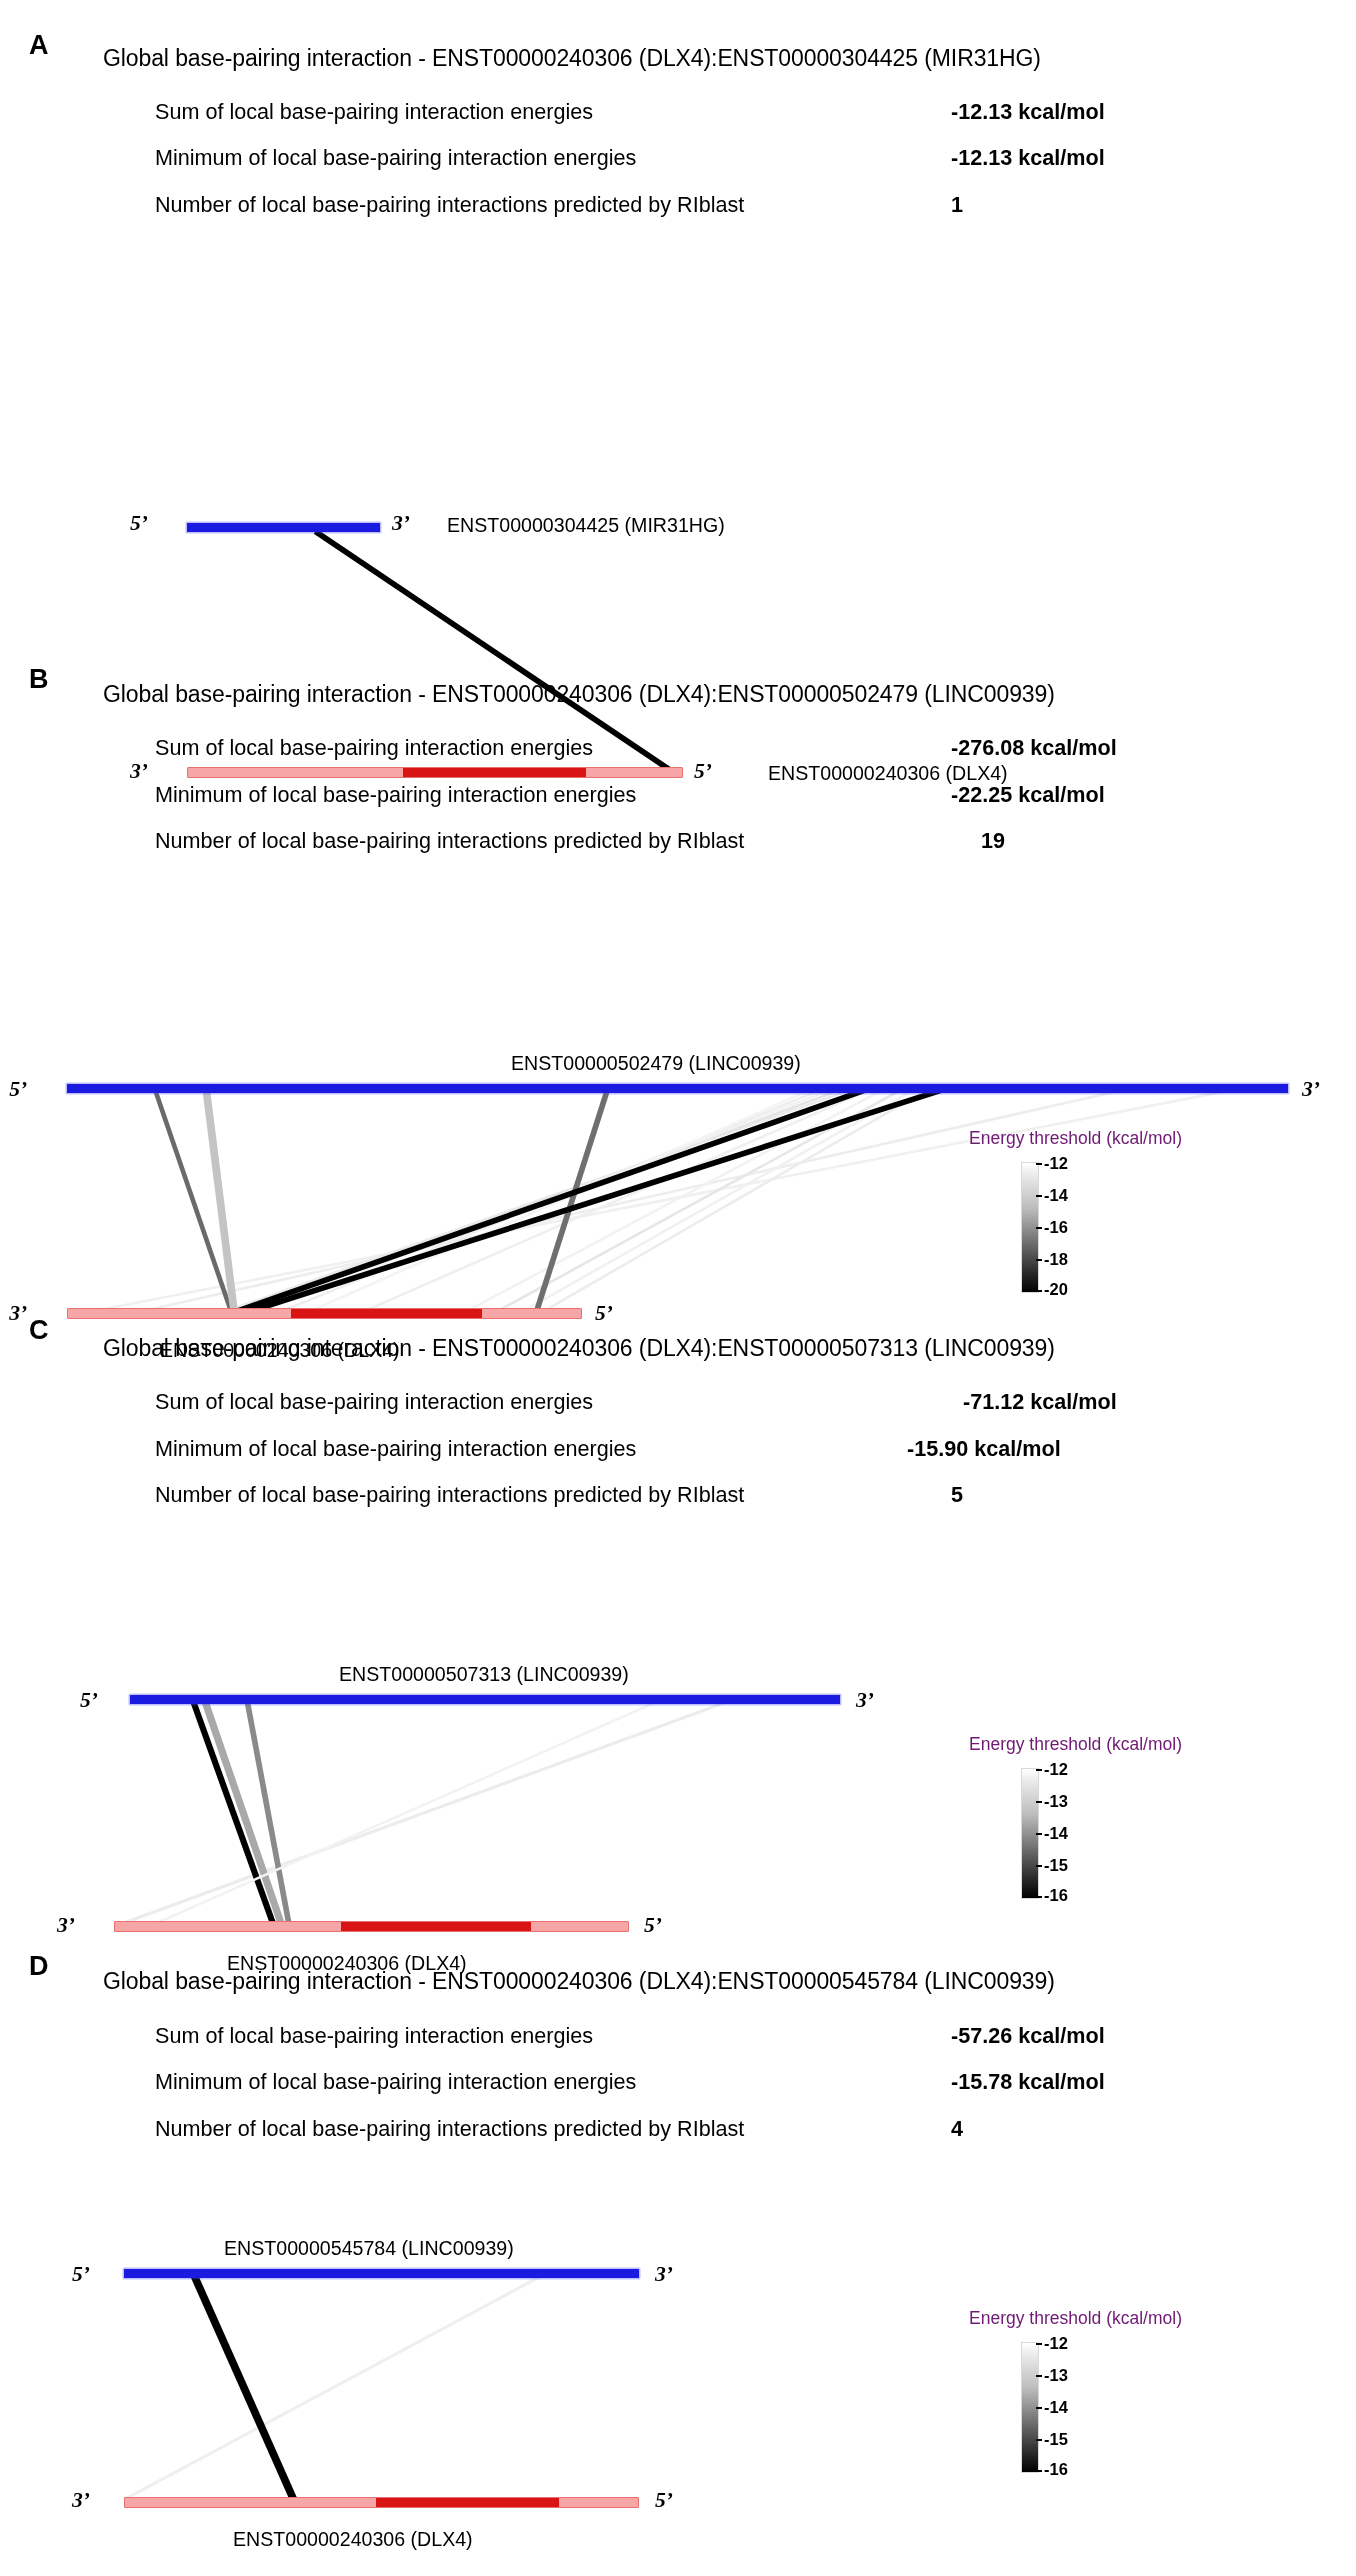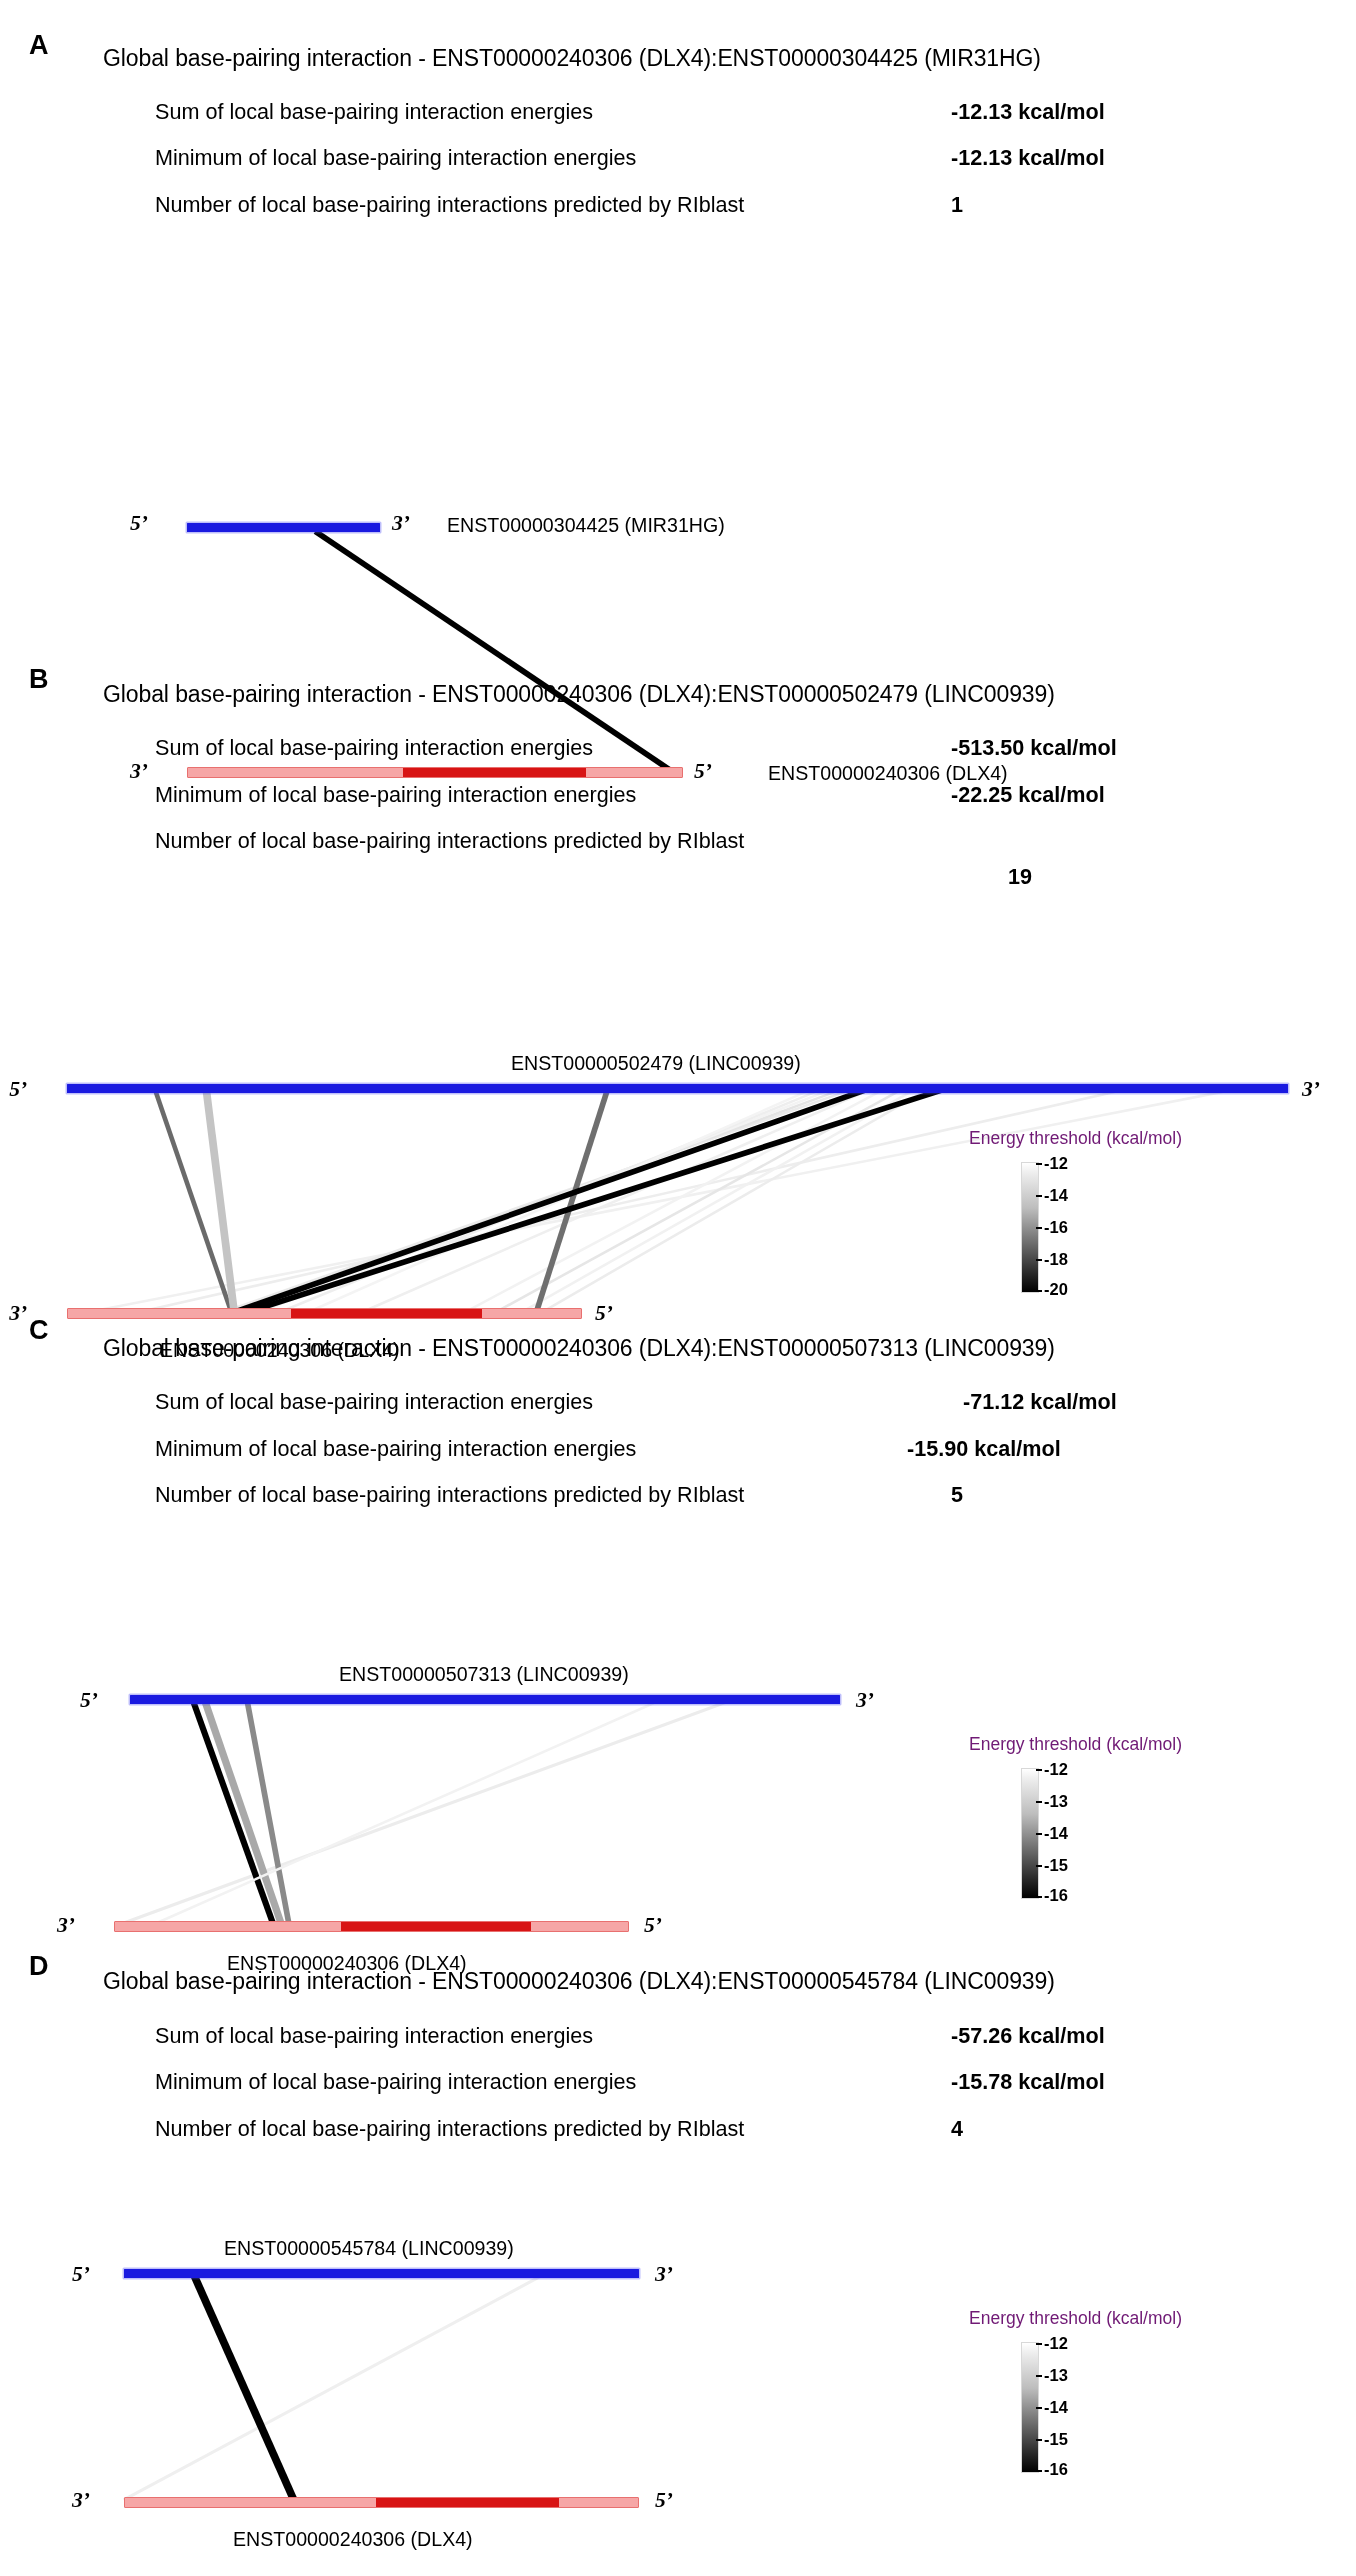--- a/index.html
+++ b/index.html
@@ -161,27 +161,27 @@
     <div class="end-label" style="left:694px;top:512px;">5’</div>
     <div class="strand-name" style="left:768px;top:515px;">ENST00000240306 (DLX4)</div>
   </div>
 </div>
 
 <div class="panel" style="top:659px;height:608px;">
   <div class="panel-letter" style="left:29px;top:5.2px;">B</div>
   <div class="panel-title" style="left:103px;top:21.6px;">Global base-pairing interaction - ENST00000240306 (DLX4):ENST00000502479 (LINC00939)</div>
 
   <div class="stat-row" style="left:155px;top:76px;">Sum of local base-pairing interaction energies</div>
-  <div class="stat-value" style="left:951px;top:76px;">-513.50 kcal/mol</div>
+  <div class="stat-value" style="left:951px;top:76px;">-276.08 kcal/mol</div>
 
   <div class="stat-row" style="left:155px;top:123px;">Minimum of local base-pairing interaction energies</div>
   <div class="stat-value" style="left:951px;top:123px;">-22.25 kcal/mol</div>
 
   <div class="stat-row" style="left:155px;top:169px;">Number of local base-pairing interactions predicted by RIblast</div>
-  <div class="stat-value" style="left:1008px;top:169px;margin-top:36px;">19</div>
+  <div class="stat-value" style="left:981px;top:169px;">19</div>
 
   <div class="diagram" style="top:227px;height:361px;">
     <div class="strand-name" style="left:511px;top:166px;">ENST00000502479 (LINC00939)</div>
 
     <svg class="links-svg" width="1356" height="361" viewBox="0 0 2632 700">
 
       <line x1="2410" y1="392" x2="175" y2="826" stroke="#f0f0f0" stroke-width="5"></line>
       <line x1="2195" y1="392" x2="255" y2="830" stroke="#ededed" stroke-width="5"></line>
       <line x1="1660" y1="392" x2="430" y2="828" stroke="#eaeaea" stroke-width="5"></line>
       <line x1="1695" y1="392" x2="700" y2="828" stroke="#efefef" stroke-width="5"></line>

